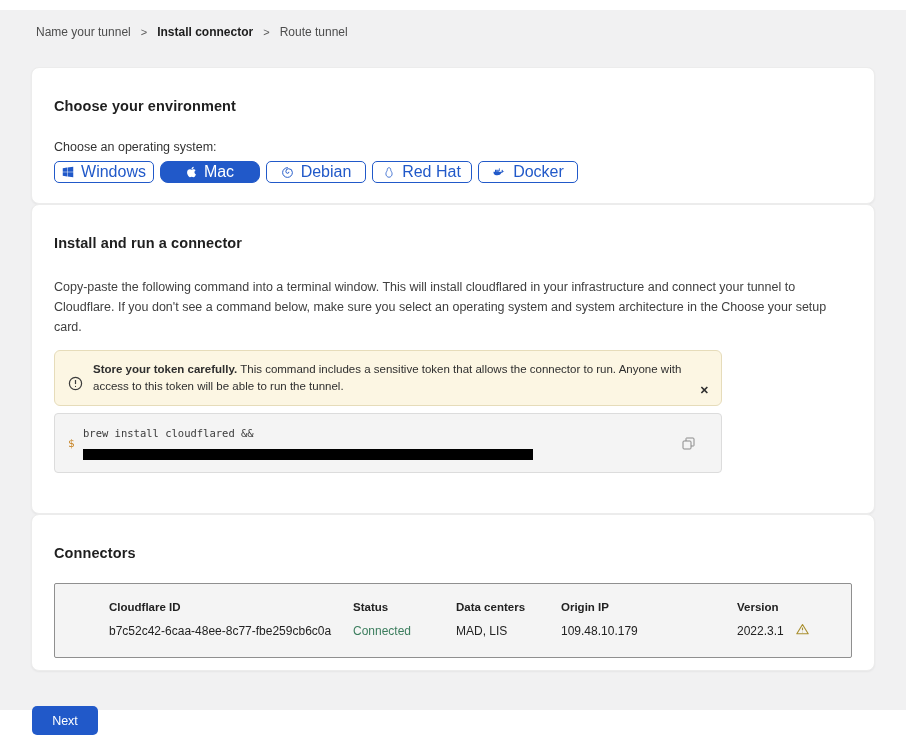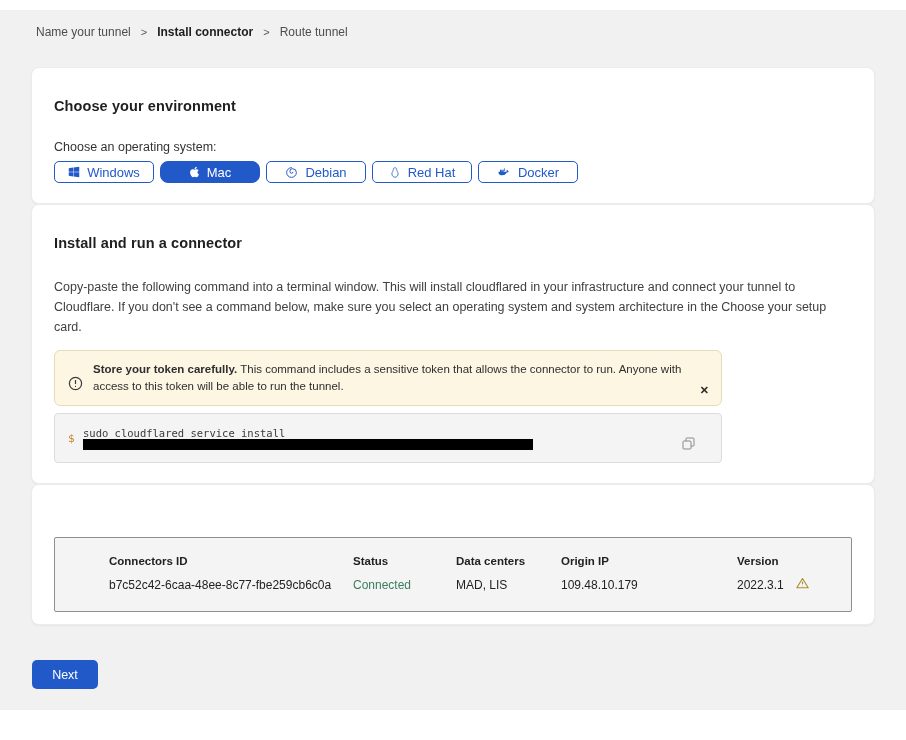--- a/index.html
+++ b/index.html
@@ -10,28 +10,28 @@
   .breadcrumb { padding:15px 0 0 36px; font-size:12px; color:#4d4d4d; display:flex; align-items:center; gap:10px; }
   .breadcrumb .crumb { color:#4d4d4d; cursor:default; }
   .breadcrumb .crumb.active { font-weight:bold; color:#1d1d1d; }
   .breadcrumb .sep { color:#5a5a5a; font-size:11px; }
 
   .cards { padding:28px 31px 0 31px; }
   .card { background:#ffffff; border:1px solid #ececec; border-radius:8px; box-shadow:0 1px 2px rgba(0,0,0,0.05); padding:30px 22px 24px 22px; }
   .card h2 { font-size:14.5px; font-weight:bold; color:#1f1f1f; letter-spacing:0.1px; }
   .card + .card { margin-top:0; }
   .card1 { padding-bottom:20px; }
-  .card2 { margin-top:32px; padding-bottom:20px; }
+  .card2 { margin-top:32px; padding-bottom:40px; }
   .card3 { margin-top:24px; padding-bottom:12px; }
 
   
   .os-label { margin-top:26px; font-size:12.5px; color:#333; }
   .os-row { margin-top:7px; display:flex; gap:6px; }
   .os-btn { width:100px; height:22px; border:1px solid #2159c9; border-radius:5px; background:#fff; color:#2159c9;
-            display:flex; align-items:center; justify-content:center; gap:7px; font-size:13px; cursor:pointer; font-family:"Liberation Sans",sans-serif; }
+            display:flex; align-items:center; justify-content:center; gap:7px; font-size:16px; cursor:pointer; font-family:"Liberation Sans",sans-serif; }
   .os-btn.selected { background:#2159c9; color:#ffffff;border-radius:8px; }
   .os-btn .oicon { display:flex; align-items:center; }
 
   
   .desc { margin-top:26px; font-size:12.5px; color:#404040; line-height:20px; max-width:798px; }
   .warn-banner { margin-top:13px; width:668px; background:#fcf6e3; border:1px solid #e6dcba; border-radius:6px;
                  display:flex; align-items:flex-end; padding:10px 12px 10px 13px; }
   .warn-banner .wicon { margin-top:4px; flex:0 0 auto; }
   .warn-text { margin-left:10px; font-size:11.5px; color:#2e2e2e; line-height:17px; flex:1 1 auto; padding-right:18px; }
   .warn-text b { font-weight:bold; }
@@ -141,35 +141,36 @@
               <line x1="8" y1="4.3" x2="8" y2="8.6"></line>
               <circle cx="8" cy="11.1" r="0.6" fill="#3c3c3c" stroke="none"></circle>
             </svg>
         </span>
         <span class="warn-text"><b>Store your token carefully.</b><span> This command includes a sensitive token that allows the connector to run. Anyone with access to this token will be able to run the tunnel.</span></span>
         <button class="warn-close">✕</button>
       </div>
 
       <div class="code-block">
         <span class="code-prompt">$</span>
-        <div class="code-line2">sudo cloudflared service install</div>
+        <div class="code-line1">brew install cloudflared &amp;&amp;</div>
         <div class="redact-bar redact-2"></div>
         <button class="copy-btn">
           <svg width="13" height="13" viewBox="0 0 13 13" fill="none" stroke="#8a8a8a" stroke-width="1">
               <rect x="1" y="4" width="8" height="8" rx="1"></rect>
               <path d="M4 4V1.5A.5.5 0 0 1 4.5 1H11a1 1 0 0 1 1 1v6.5a.5.5 0 0 1-.5.5H9"></path>
             </svg>
         </button>
       </div>
     </div>
 
     <div class="card card3">
+      <h2>Connectors</h2>
       <div class="conn-table">
         <div class="trow thead">
-          <span>Connectors ID</span>
+          <span>Cloudflare ID</span>
           <span>Status</span>
           <span>Data centers</span>
           <span>Origin IP</span>
           <span>Version</span>
         </div>
         <div class="trow tbody">
           <span>b7c52c42-6caa-48ee-8c77-fbe259cb6c0a</span>
           <span class="status-ok">Connected</span>
           <span>MAD, LIS</span>
           <span>109.48.10.179</span>

